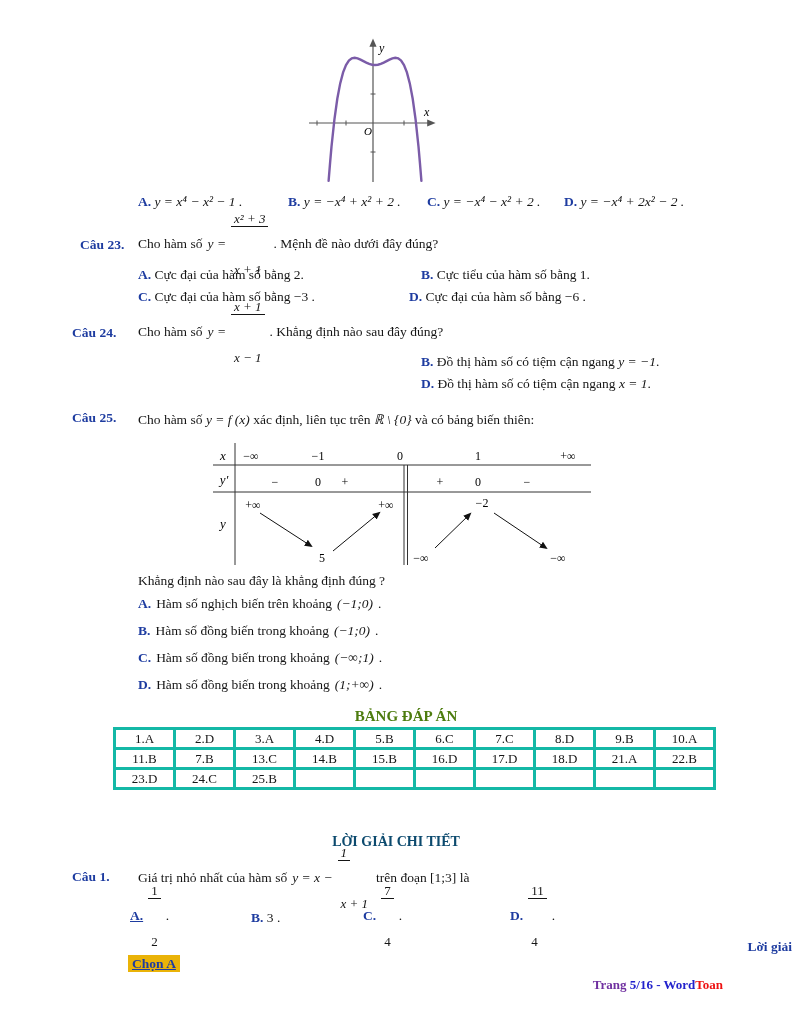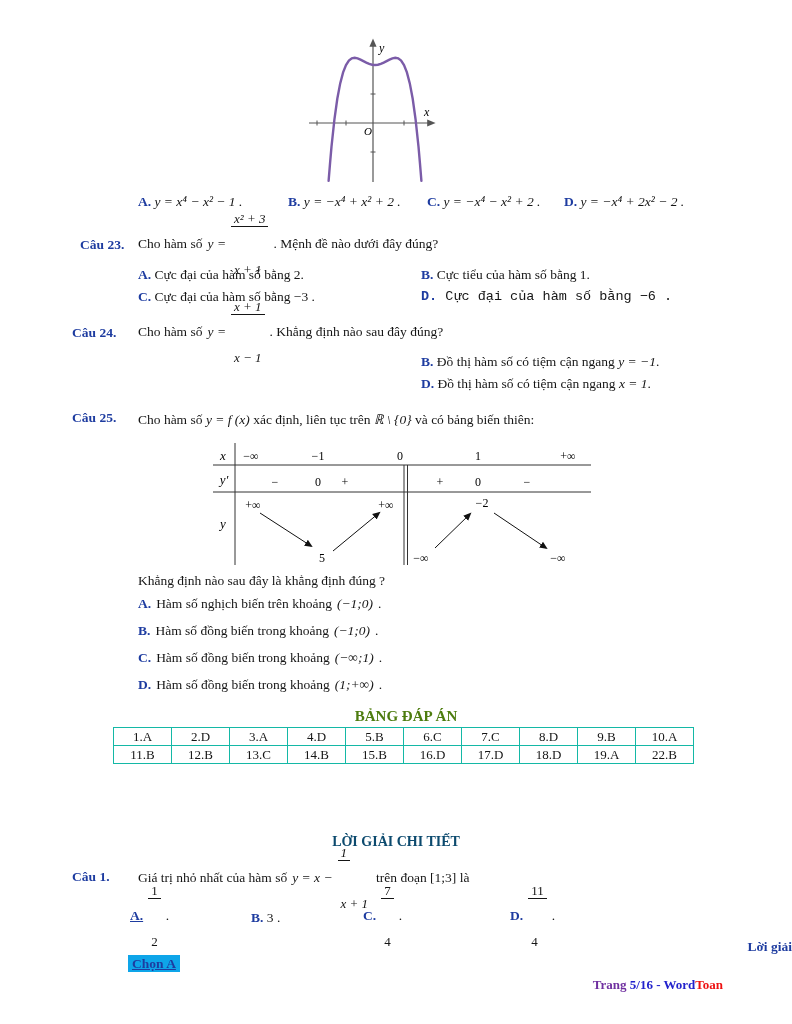--- a/index.html
+++ b/index.html
@@ -12,24 +12,24 @@
   .qline{display:flex;align-items:center;gap:5px;height:40px;}
   .frac{display:inline-flex;flex-direction:column;align-items:flex-start;vertical-align:middle;
         font-size:13px;line-height:15px;text-align:center;gap:35px;}
   .frac .num{display:block;border-bottom:1px solid #151515;padding:0 3px;}
   .frac .den{display:block;padding:0 3px;}
   .mi{font-style:italic;}
   .center-row{left:0;width:792px;text-align:center;}
   .title-gold{font-weight:bold;color:#4d7c0f;font-size:15px;padding-left:10px;}
   .title-blue{font-weight:bold;color:#0c4a6e;font-size:14px;}
   #answer-table{border-collapse:collapse;}
-  #answer-table td{border:1px solid #14b8a6;width:55px;height:17px;text-align:center;
+  #answer-table td{border:3px solid #14b8a6;width:55px;height:17px;text-align:center;
                    font-size:13px;padding:0 1px;}
   .statement{height:24px;display:flex;align-items:center;gap:5px;}
-  .chon{background:#0ea5e9;color:#1e3ca0;font-weight:bold;text-decoration:underline;
+  .chon{background:#eab308;color:#1e3ca0;font-weight:bold;text-decoration:underline;
         padding:1px 4px;}
   .footer-purple{color:#7030a0;font-weight:bold;}
   .footer-blue{color:#2222cc;font-weight:bold;}
   .footer-red{color:#ee1111;font-weight:bold;}
   .underlined{text-decoration:underline;}
   svg text{font-family:"Liberation Serif",serif;}
 </style>
 </head>
 <body>
 
@@ -93,21 +93,21 @@
     <span>Cực đại của hàm số bằng 2.</span>
   </div>
   <div class="abs" style="left:421px;top:267px;">
     <span class="letter">B.</span>
     <span>Cực tiểu của hàm số bằng 1.</span>
   </div>
   <div class="abs" style="left:138px;top:289px;">
     <span class="letter">C.</span>
     <span>Cực đại của hàm số bằng −3 .</span>
   </div>
-  <div class="abs" style="left:421px;top:289px;font-family:Liberation Mono, monospace;">
+  <div class="abs" style="left:409px;top:289px;">
     <span class="letter">D.</span>
     <span>Cực đại của hàm số bằng −6 .</span>
   </div>
 
   <div class="abs qlabel" style="left:72px;top:325px;">Câu 24.</div>
   <div class="abs qline" style="left:138px;top:312px;">
     <span>Cho hàm số</span>
     <span class="m">y =</span>
     <span class="frac mi">
       <span class="num">x + 1</span>
@@ -214,29 +214,41 @@
       <td>4.D</td>
       <td>5.B</td>
       <td>6.C</td>
       <td>7.C</td>
       <td>8.D</td>
       <td>9.B</td>
       <td>10.A</td>
     </tr>
     <tr>
       <td>11.B</td>
-      <td>12.B</td>
+      <td>7.B</td>
       <td>13.C</td>
       <td>14.B</td>
       <td>15.B</td>
       <td>16.D</td>
       <td>17.D</td>
       <td>18.D</td>
-      <td>19.A</td>
+      <td>21.A</td>
       <td>22.B</td>
+    </tr>
+    <tr>
+      <td>23.D</td>
+      <td>24.C</td>
+      <td>25.B</td>
+      <td></td>
+      <td></td>
+      <td></td>
+      <td></td>
+      <td></td>
+      <td></td>
+      <td></td>
     </tr>
   </tbody>
     </table>
 
   <div class="abs center-row title-blue" style="top:834px;">LỜI GIẢI CHI TIẾT</div>
 
   <div class="abs qlabel" style="left:72px;top:869px;">Câu 1.</div>
   <div class="abs qline" style="left:138px;top:858px;">
     <span>Giá trị nhỏ nhất của hàm số</span>
     <span class="m">y = x −</span>

